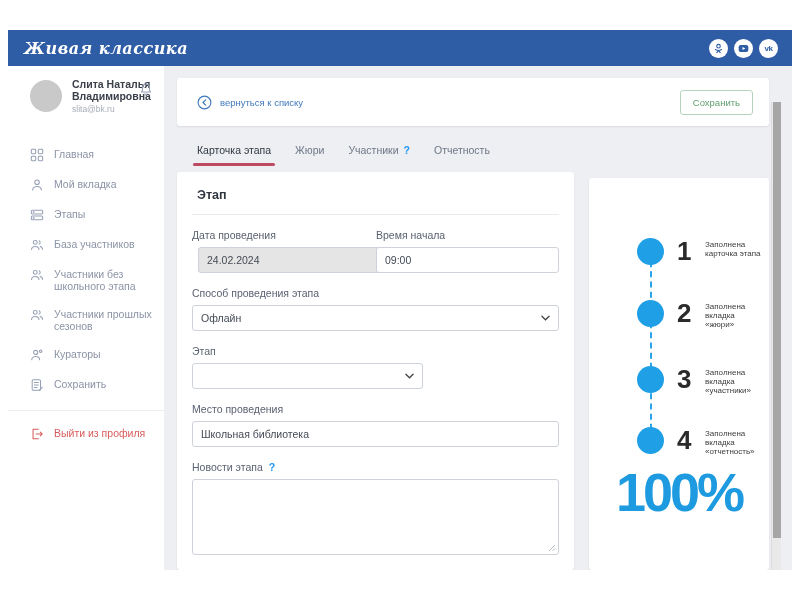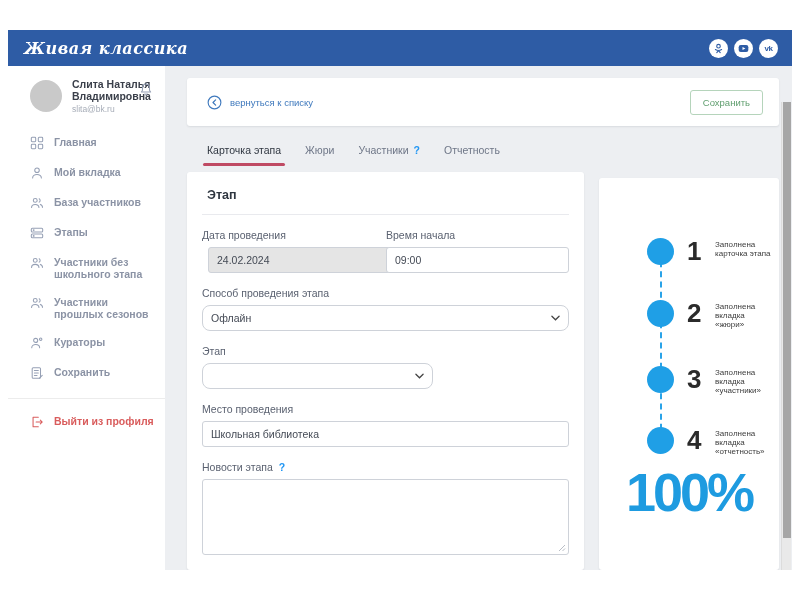--- a/index.html
+++ b/index.html
@@ -15,29 +15,29 @@
   .soc svg { display:block; }
   .soc .vk-txt { font-size:8px; font-weight:bold; letter-spacing:-0.5px; }
 
   
   .sidebar { position:absolute; left:0; top:36px; width:157px; height:504px; background:#ffffff; }
   .userbox { position:relative; padding:12px 10px 10px 22px; }
   .avatar { position:absolute; left:22px; top:14px; width:32px; height:32px; border-radius:50%; background:#c9c9c9; }
   .uname { margin-left:42px; width:80px; font-size:10.5px; font-weight:bold; color:#3a3f4a; line-height:12px; }
   .uemail { margin-left:42px; font-size:8.5px; color:#a7adb8; margin-top:2px; }
   .bell { position:absolute; right:12px; top:16px; }
-  .nav { margin-top:4px;font-weight:bold; }
+  .nav { margin-top:16px; }
   .nav-item { display:flex; align-items:flex-start; gap:10px; padding:8px 8px 8px 22px; cursor:pointer; }
   .nav-item svg { flex:0 0 auto; margin-top:0px; }
   .nav-label { font-size:10.5px; color:#8b93a5; line-height:12px; max-width:100px; }
   .side-divider { border-top:1px solid #ececec; margin:10px 0 8px 0; }
   .logout .nav-label { color:#d95c5c; }
 
   
-  .content { position:absolute; left:166px; top:36px; width:617px; height:504px; background:#edeff2; overflow:hidden; }
+  .content { position:absolute; left:156px; top:36px; width:617px; height:504px; background:#edeff2; overflow:hidden; }
   .card { background:#fff; border-radius:3px; box-shadow:0 1px 2px rgba(40,50,60,.10); }
 
   .toolbar-card { position:absolute; left:13px; top:12px; width:592px; height:48px; display:flex; align-items:center; justify-content:space-between; padding:0 16px 0 20px; }
   .backlink { display:flex; align-items:center; gap:8px; color:#3f79bd; font-size:9.5px; cursor:pointer; }
   .save-outline { border:1px solid #b5d4bb; color:#5f9e6e; background:#fff; border-radius:3px; font-size:9.5px; padding:6px 12px; cursor:pointer; font-family:inherit; }
 
   .tabs { position:absolute; left:33px; top:78px; display:flex; gap:24px; }
   .tab { font-size:10.5px; color:#6e7687; padding-bottom:10px; position:relative; cursor:pointer; white-space:nowrap; display:flex; gap:5px; }
   .tab.active { color:#2f3640; }
   .tab.active::after { content:""; position:absolute; left:-4px; right:-4px; bottom:0; height:3px; background:#bf4a63; border-radius:2px; }
@@ -45,21 +45,21 @@
 
   
   .form-card { position:absolute; left:13px; top:106px; width:397px; height:398px; padding:12px 15px; }
   .form-title { font-size:12.5px; font-weight:bold; color:#2f3640; padding:4px 0 12px 5px; border-bottom:1px solid #e9eaee; }
   .frow { display:flex; gap:1px; }
   .fcol { flex:1; }
   .flabel { font-size:10.5px; color:#5a6170; margin:14px 0 6px 0; display:flex; gap:6px; }
   .flabel .q { color:#2196f3; font-weight:bold; }
   .finput { width:100%; height:26px; border:1px solid #ced2d9; border-radius:3px; background:#fff; font-size:10.5px; color:#444a55; padding:0 8px; font-family:inherit; }
   .finput.disabled { background:#e5e5e5;margin-left:6px; }
-  .fselect { position:relative; height:26px; border:1px solid #ced2d9; border-radius:8px; background:#fff; font-size:10.5px; color:#444a55; padding:6px 22px 0 8px; cursor:pointer; }
+  .fselect { position:relative; height:26px; border:1px solid #ced2d9; border-radius:3px; background:#fff; font-size:10.5px; color:#444a55; padding:6px 22px 0 8px; cursor:pointer; }
   .fselect.half { width:63%; }
   .chev { position:absolute; right:8px; top:9px; }
   .ftextarea { position:relative; width:100%; height:76px; border:1px solid #ced2d9; border-radius:3px; background:#fff; }
   .grip { position:absolute; right:2px; bottom:2px; }
 
   
   .progress-card { position:absolute; left:425px; top:112px; width:180px; height:392px; }
   .steps { position:relative; height:280px; }
   .step-line { position:absolute; left:61px; top:73px; height:189px; border-left:2px dashed #2aa3e8; }
   .step { position:absolute; left:0; width:100%; }
@@ -125,34 +125,34 @@
       </div>
       <div class="nav-item">
         <svg width="14" height="14" viewBox="0 0 16 16" class="icon-gray">
             <circle cx="8" cy="4.8" r="2.6"></circle>
             <path d="M3 13.6 a5 4 0 0 1 10 0"></path>
           </svg>
         <span class="nav-label">Мой вкладка</span>
       </div>
       <div class="nav-item">
         <svg width="14" height="14" viewBox="0 0 16 16" class="icon-gray">
-            <circle cx="6" cy="5" r="2.2"></circle>
-            <path d="M1.8 13 a4.2 3.4 0 0 1 8.4 0"></path>
-            <path d="M10.5 3.2 a2.2 2.2 0 0 1 0 3.8 M11.8 9.6 a4 3.3 0 0 1 2.4 3.4"></path>
-          </svg>
-        <span class="nav-label">База участников</span>
-      </div>
-      <div class="nav-item">
-        <svg width="14" height="14" viewBox="0 0 16 16" class="icon-gray">
             <rect x="1.5" y="2.5" width="13" height="4.4" rx="1.2"></rect>
             <rect x="1.5" y="9.1" width="13" height="4.4" rx="1.2"></rect>
             <circle cx="4.2" cy="4.7" r="0.5"></circle>
             <circle cx="4.2" cy="11.3" r="0.5"></circle>
           </svg>
         <span class="nav-label">Этапы</span>
+      </div>
+      <div class="nav-item">
+        <svg width="14" height="14" viewBox="0 0 16 16" class="icon-gray">
+            <circle cx="6" cy="5" r="2.2"></circle>
+            <path d="M1.8 13 a4.2 3.4 0 0 1 8.4 0"></path>
+            <path d="M10.5 3.2 a2.2 2.2 0 0 1 0 3.8 M11.8 9.6 a4 3.3 0 0 1 2.4 3.4"></path>
+          </svg>
+        <span class="nav-label">База участников</span>
       </div>
       <div class="nav-item">
         <svg width="14" height="14" viewBox="0 0 16 16" class="icon-gray">
             <circle cx="6" cy="5" r="2.2"></circle>
             <path d="M1.8 13 a4.2 3.4 0 0 1 8.4 0"></path>
             <path d="M10.5 3.2 a2.2 2.2 0 0 1 0 3.8 M11.8 9.6 a4 3.3 0 0 1 2.4 3.4"></path>
           </svg>
         <span class="nav-label">Участники без школьного этапа</span>
       </div>
       <div class="nav-item">

